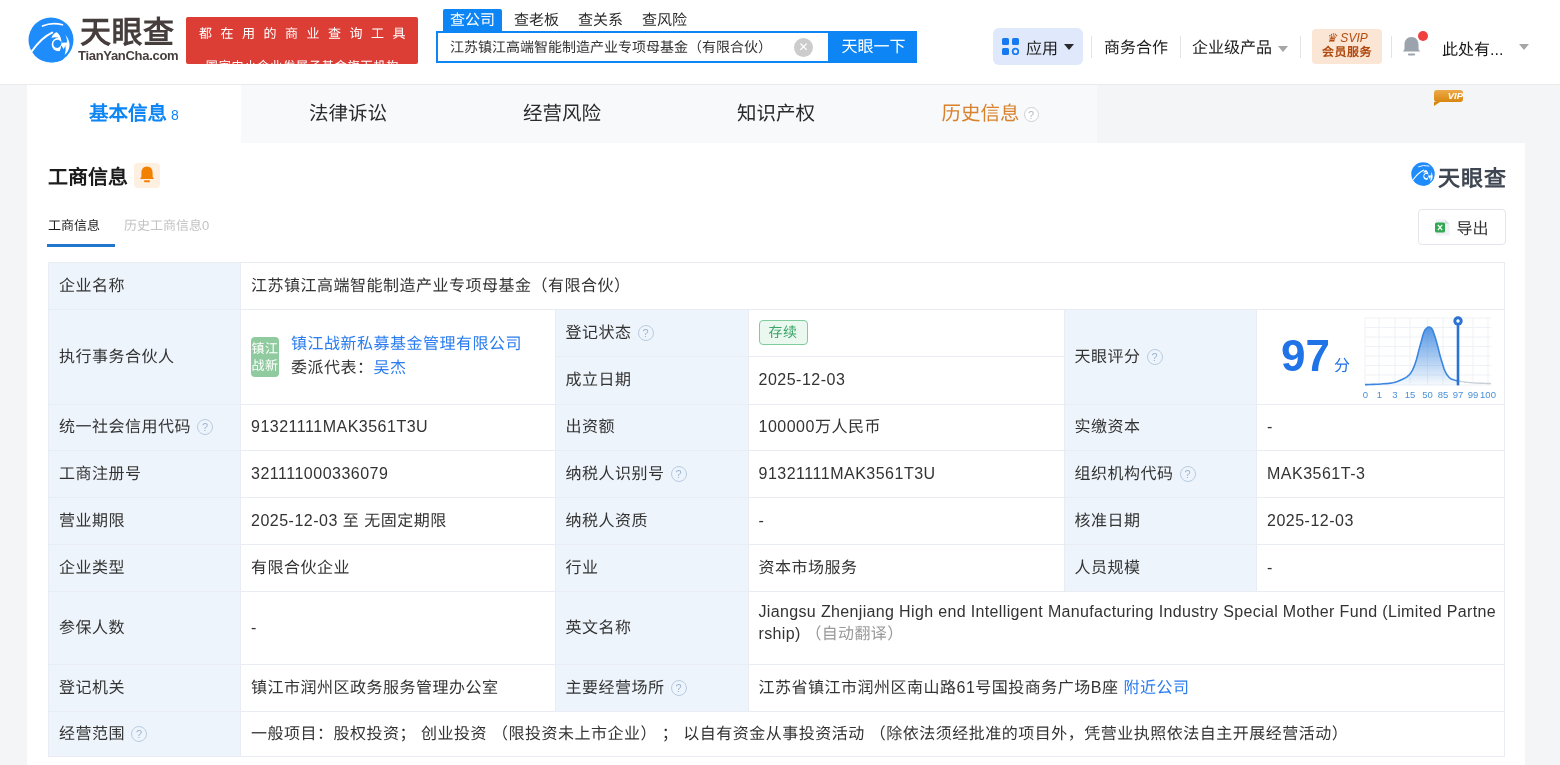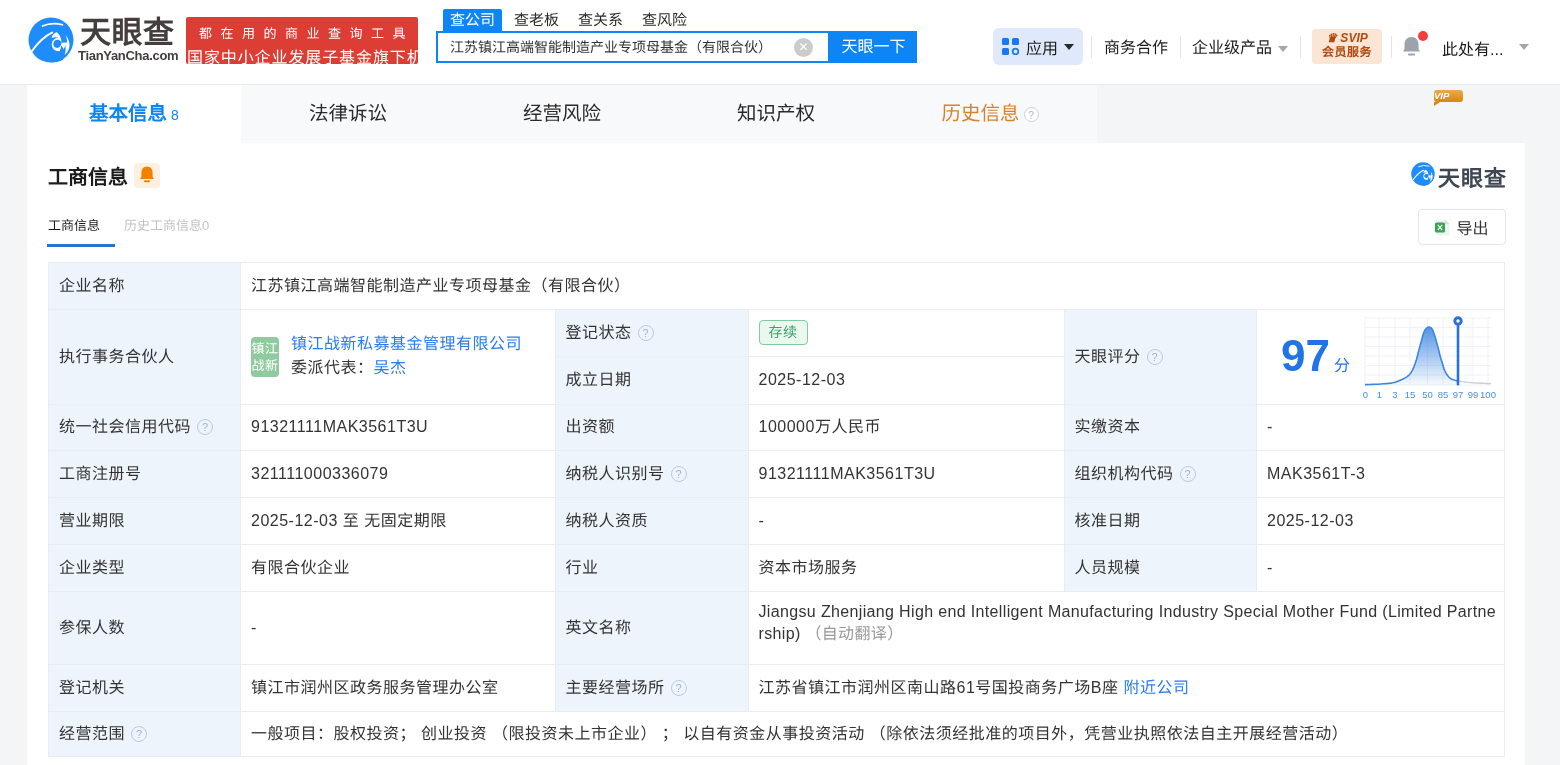--- a/index.html
+++ b/index.html
@@ -7,52 +7,52 @@
 body { font-family:"Liberation Sans", sans-serif; color:#333; background:#fff; position:relative; }
 .abs { position:absolute; }
 
 
 #header { position:absolute; left:0; top:0; width:1560px; height:84px; background:#fff; }
 #logo-circ { position:absolute; left:28px; top:17px; }
 #logo-txt { position:absolute; left:80px; top:18px; font-size:31px; font-weight:700; color:#453e3c; letter-spacing:0.5px; line-height:29px;}
 #logo-sub { position:absolute; left:78px; top:48px; font-size:13px; font-weight:700; color:#453e3c; letter-spacing:-0.3px;}
 #redbox { position:absolute; left:186px; top:17px; width:232px; height:47px; background:#dc3d35; border-radius:2px; color:#fff; text-align:center; }
 #redbox .l1 { font-size:13px; letter-spacing:8.5px; margin-top:6px; margin-left:9px; white-space:nowrap; }
-#redbox .l2 { font-size:16px; letter-spacing:0.9px; margin-top:2px; margin-left:1px; white-space:nowrap; }
+#redbox .l2 { font-size:12px; letter-spacing:0.9px; margin-top:14px; margin-left:1px; white-space:nowrap; }
 
 
 #stabs { position:absolute; left:443px; top:9px; height:22px; display:flex; font-size:15px; }
 #stabs .st { padding:0 7px; line-height:22px; color:#2a2a2a; margin-right:5px;}
 #stabs .st.on { background:#0d85f5; color:#fff; border-radius:2px 2px 0 0; }
 #searchbox { position:absolute; left:436px; top:31px; width:394px; height:32px; background:#fff; border:2px solid #0d85f5; line-height:28px; font-size:14px; color:#333; padding-left:12px; white-space:nowrap; }
 #clearbtn { position:absolute; left:794px; top:38px; width:19px; height:19px; border-radius:50%; background:#ccc; color:#fff; text-align:center; line-height:19px; font-size:12px; }
 #gobtn { position:absolute; left:830px; top:31px; width:87px; height:32px; background:#0d85f5; color:#fff; font-size:16px; text-align:center; line-height:32px; }
 
 
 #appbox { position:absolute; left:993px; top:28px; width:90px; height:37px; background:#dfe9fb; border-radius:6px; display:flex; align-items:center; justify-content:center; font-size:16px; color:#1c1c1c; }
 .hdiv { position:absolute; top:36px; width:1px; height:22px; background:#e3e3e3; }
 .hlink { position:absolute; top:38px; font-size:16px; color:#1c1c1c; line-height:20px; }
 .caret { display:inline-block; width:0; height:0; border-left:5px solid transparent; border-right:5px solid transparent; border-top:6px solid #2a2a2a; margin-left:6px; vertical-align:middle;}
 .caret.gray { border-top-color:#a6a6a6; }
 #svip { position:absolute; left:1312px; top:29px; width:70px; height:35px; background:#fbe5d4; border-radius:4px; text-align:center; color:#b14a10; }
-#svip .s1 { font-size:12px; font-weight:700; font-style:italic; margin-top:2px; line-height:14px;}
+#svip .s1 { font-size:12px; font-weight:400; font-style:italic; margin-top:2px; line-height:14px;}
 #svip .s2 { font-size:12px; font-weight:700; line-height:14px; letter-spacing:0.5px;}
 #bellh { position:absolute; left:1402px; top:36px; }
 #reddot { position:absolute; left:1418px; top:31px; width:10px; height:10px; border-radius:50%; background:#f13f3f; }
 #uname { position:absolute; left:1442px; top:36px; font-size:16px; color:#1c1c1c; }
 
 
 #navbar { position:absolute; left:0; top:84px; width:1560px; height:59px; background:#f4f5f6; border-top:1px solid #eaeaea; }
 #navbar .tabs { position:absolute; left:27px; top:0; width:1498px; height:59px; display:flex; }
 #navbar .t { width:214px; text-align:center; line-height:57px; font-size:19.5px; color:#2a2a2a; background:#f8f9fa; }
 #navbar .t.on { background:#fff; color:#0d85f5; font-weight:700; }
 #navbar .t .n8 { font-size:14px; font-weight:400; margin-left:4px; }
 #navbar .t.his { color:#d9822e; position:relative; }
 #qm { display:inline-block; width:15px; height:15px; border:1px solid #ccd0d6; border-radius:50%; color:#b4bac2; font-size:11px; line-height:14px; text-align:center; vertical-align:1px; margin-left:4px; background:#fff; font-style:normal; font-weight:400;}
-#viptag { position:absolute; left:1434px; top:5px; width:29px; height:12px; background:linear-gradient(180deg,#edaa4a,#d8860f); border-radius:3px; color:#fff; font-size:9.5px; font-weight:700; font-style:italic; line-height:12px; text-align:left;}
+#viptag { position:absolute; left:1434px; top:5px; width:29px; height:12px; background:linear-gradient(180deg,#edaa4a,#d8860f); border-radius:3px; color:#fff; font-size:9.5px; font-weight:700; font-style:italic; line-height:12px; text-align:right;}
 #viptag:after { content:""; position:absolute; left:0; bottom:-4px; border-left:6px solid #d8860f; border-bottom:4px solid transparent; }
 
 
 #card { position:absolute; left:27px; top:143px; width:1498px; height:622px; background:#fff; }
 #lstrip { position:absolute; left:0; top:85px; width:27px; height:680px; background:#f4f5f6; }
 #rstrip { position:absolute; left:1525px; top:85px; width:35px; height:680px; background:#f4f5f6; }
 
 #h1 { position:absolute; left:48px; top:161px; font-size:20px; font-weight:700; color:#1c1c1c; }
 #bellbox { position:absolute; left:134px; top:163px; width:26px; height:25px; background:#fdf0e1; border-radius:4px; text-align:center;}
 #minilogo { position:absolute; left:1411px; top:162px; }

